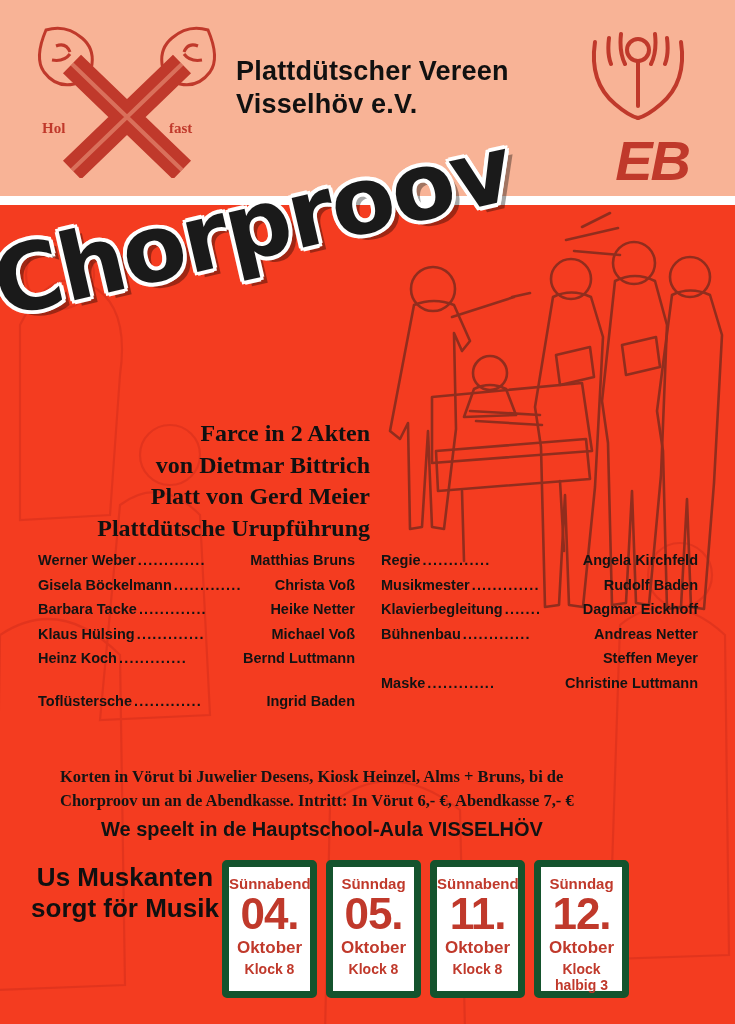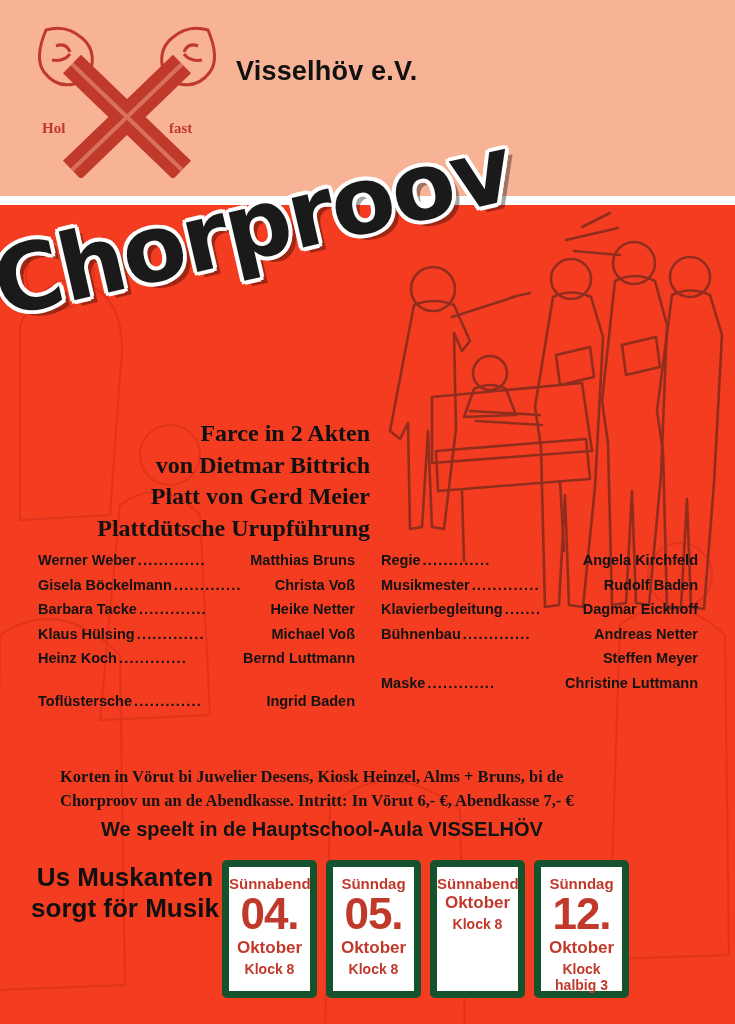--- a/index.html
+++ b/index.html
@@ -231,24 +231,37 @@
           <path d="M166 26 q-10 -4 -14 6 M170 40 q-12 2 -18 -6"></path>
           <path d="M40 44 L150 150 M150 44 L40 150" stroke-width="26"></path>
         </g>
         <path d="M40 44 L150 150 M150 44 L40 150" stroke="#f8b396" stroke-width="4" fill="none" opacity=".45"></path>
       </svg>
       <span class="logo-hol">Hol</span>
       <span class="logo-fast">fast</span>
     </div>
 
     <div class="header-titles">
+      <div class="line">Plattdütscher Vereen</div>
       <div class="line">Visselhöv e.V.</div>
     </div>
 
 
+    <div class="leb">
+      <svg width="146" height="100" viewBox="0 0 146 100">
+        <g fill="none" stroke="#c0392b" stroke-width="4" stroke-linecap="round">
+          <circle cx="73" cy="18" r="11"></circle>
+          <path d="M73 30 l0 44"></path>
+          <path d="M30 10 q-6 40 20 62 q14 12 23 14"></path>
+          <path d="M116 10 q6 40 -20 62 q-14 12 -23 14"></path>
+          <path d="M44 6 q-2 16 2 26 M56 2 q-2 18 4 30 M102 6 q2 16 -2 26 M90 2 q2 18 -4 30"></path>
+        </g>
+      </svg>
+      <span class="leb-text">EB</span>
+    </div>
   </div>
   <div class="header-rule"></div>
   <div class="header-rule2"></div>
 
   <div class="title-wrap">
     <div class="title-text">Chorproov</div>
   </div>
 
   <div class="subtitle">
     <div>Farce in 2 Akten</div>
@@ -341,20 +354,21 @@
       <div class="time">Klock 8</div>
     </div>
     <div class="date-card">
       <div class="dow">Sünndag</div>
       <div class="day">05.</div>
       <div class="month">Oktober</div>
       <div class="time">Klock 8</div>
     </div>
     <div class="date-card">
       <div class="dow">Sünnabend</div>
+      <div class="day">11.</div>
       <div class="month">Oktober</div>
       <div class="time">Klock 8</div>
     </div>
     <div class="date-card">
       <div class="dow">Sünndag</div>
       <div class="day">12.</div>
       <div class="month">Oktober</div>
       <div class="time">Klock halbig 3</div>
     </div>
   </div>

